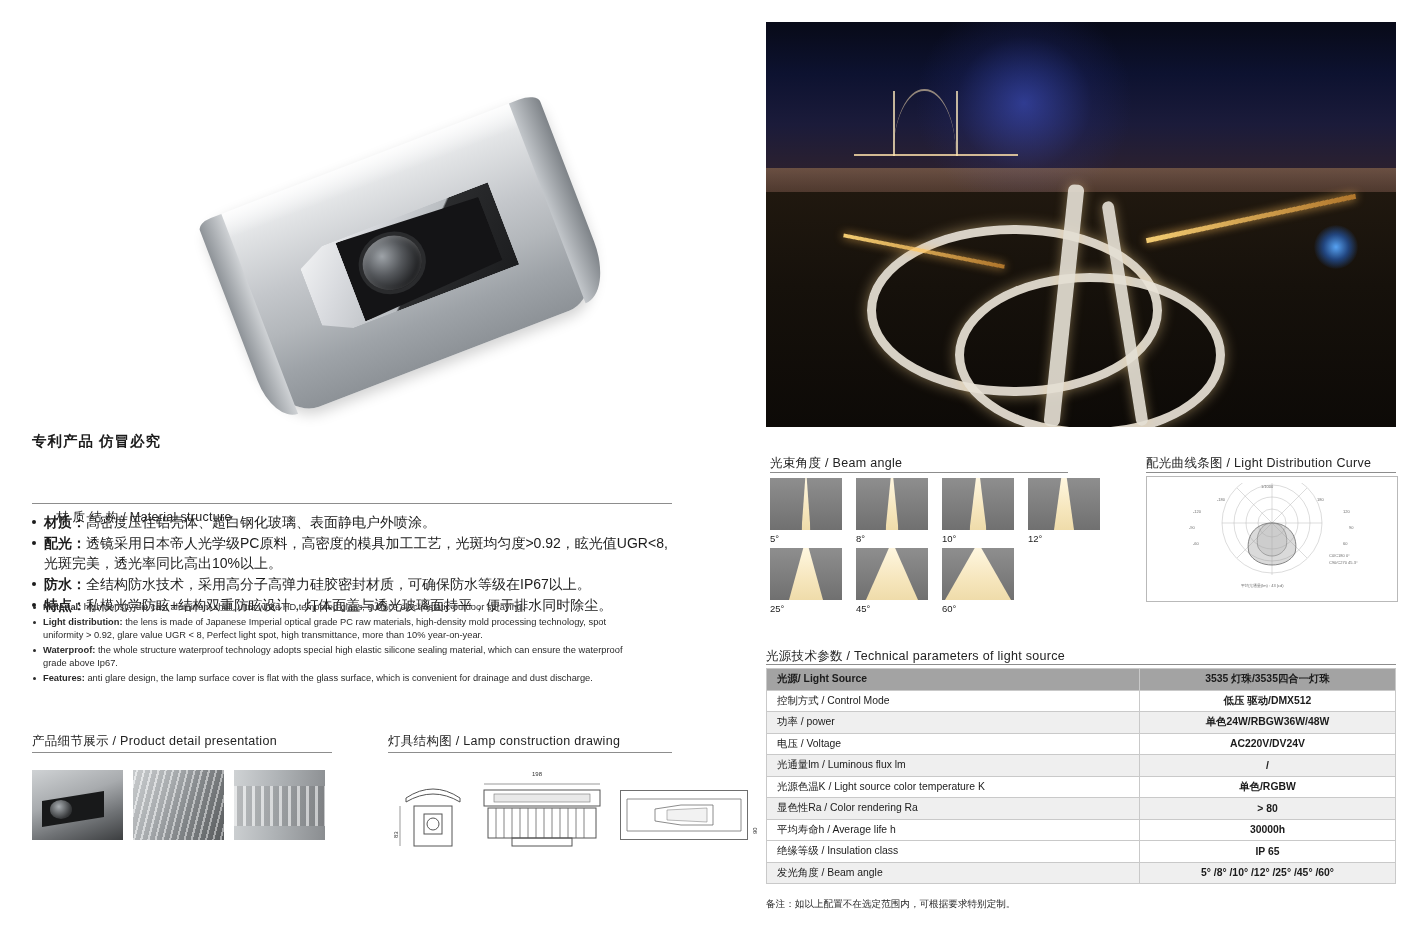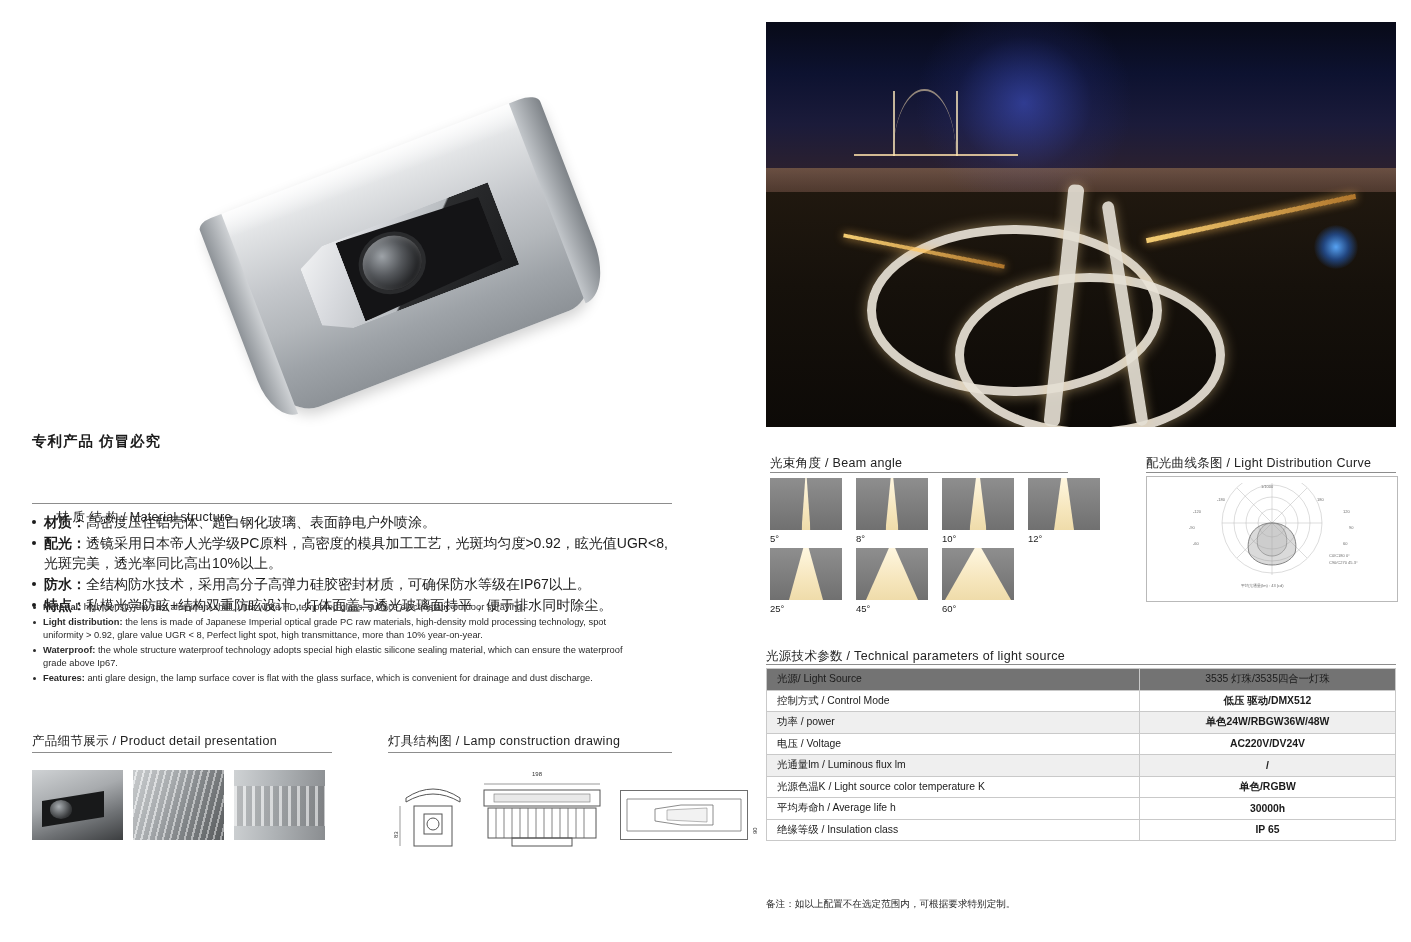--- a/index.html
+++ b/index.html
@@ -361,21 +361,21 @@
     color: #1b1b1b;
   }
   table.spec td {
     border: 1px solid #c9c9c9;
     height: 20.5px;
     padding: 0 10px;
   }
   table.spec td.k { width: 352px; }
   table.spec td.v { text-align: center; font-weight: bold; }
   table.spec tr.alt td { background: #efefef; }
-  table.spec tr.first td { background: #737373; font-weight: normal; }
+  table.spec tr.first td { background: #a3a3a3; font-weight: bold; }
 
   .note {
     position: absolute;
     left: 766px; top: 898px;
     font-size: 9.6px;
     color: #262626;
   }
 </style>
 </head>
 <body>
@@ -590,25 +590,33 @@
         <td class="v">AC220V/DV24V</td>
       </tr>
       <tr class="alt">
         <td class="k">光通量lm / Luminous flux lm</td>
         <td class="v">/</td>
       </tr>
       <tr>
         <td class="k">光源色温K / Light source color temperature K</td>
         <td class="v">单色/RGBW</td>
       </tr>
+      <tr class="alt">
+        <td class="k">显色性Ra / Color rendering Ra</td>
+        <td class="v">&gt; 80</td>
+      </tr>
       <tr>
         <td class="k">平均寿命h / Average life h</td>
         <td class="v">30000h</td>
       </tr>
       <tr>
         <td class="k">绝缘等级 / Insulation class</td>
         <td class="v">IP 65</td>
       </tr>
+      <tr class="alt">
+        <td class="k">发光角度 / Beam angle</td>
+        <td class="v">5° /8° /10° /12° /25° /45° /60°</td>
+      </tr>
     </tbody>
   </table>
 
   <div class="note">备注：如以上配置不在选定范围内，可根据要求特别定制。</div>
 </div>
 
 </body></html>

